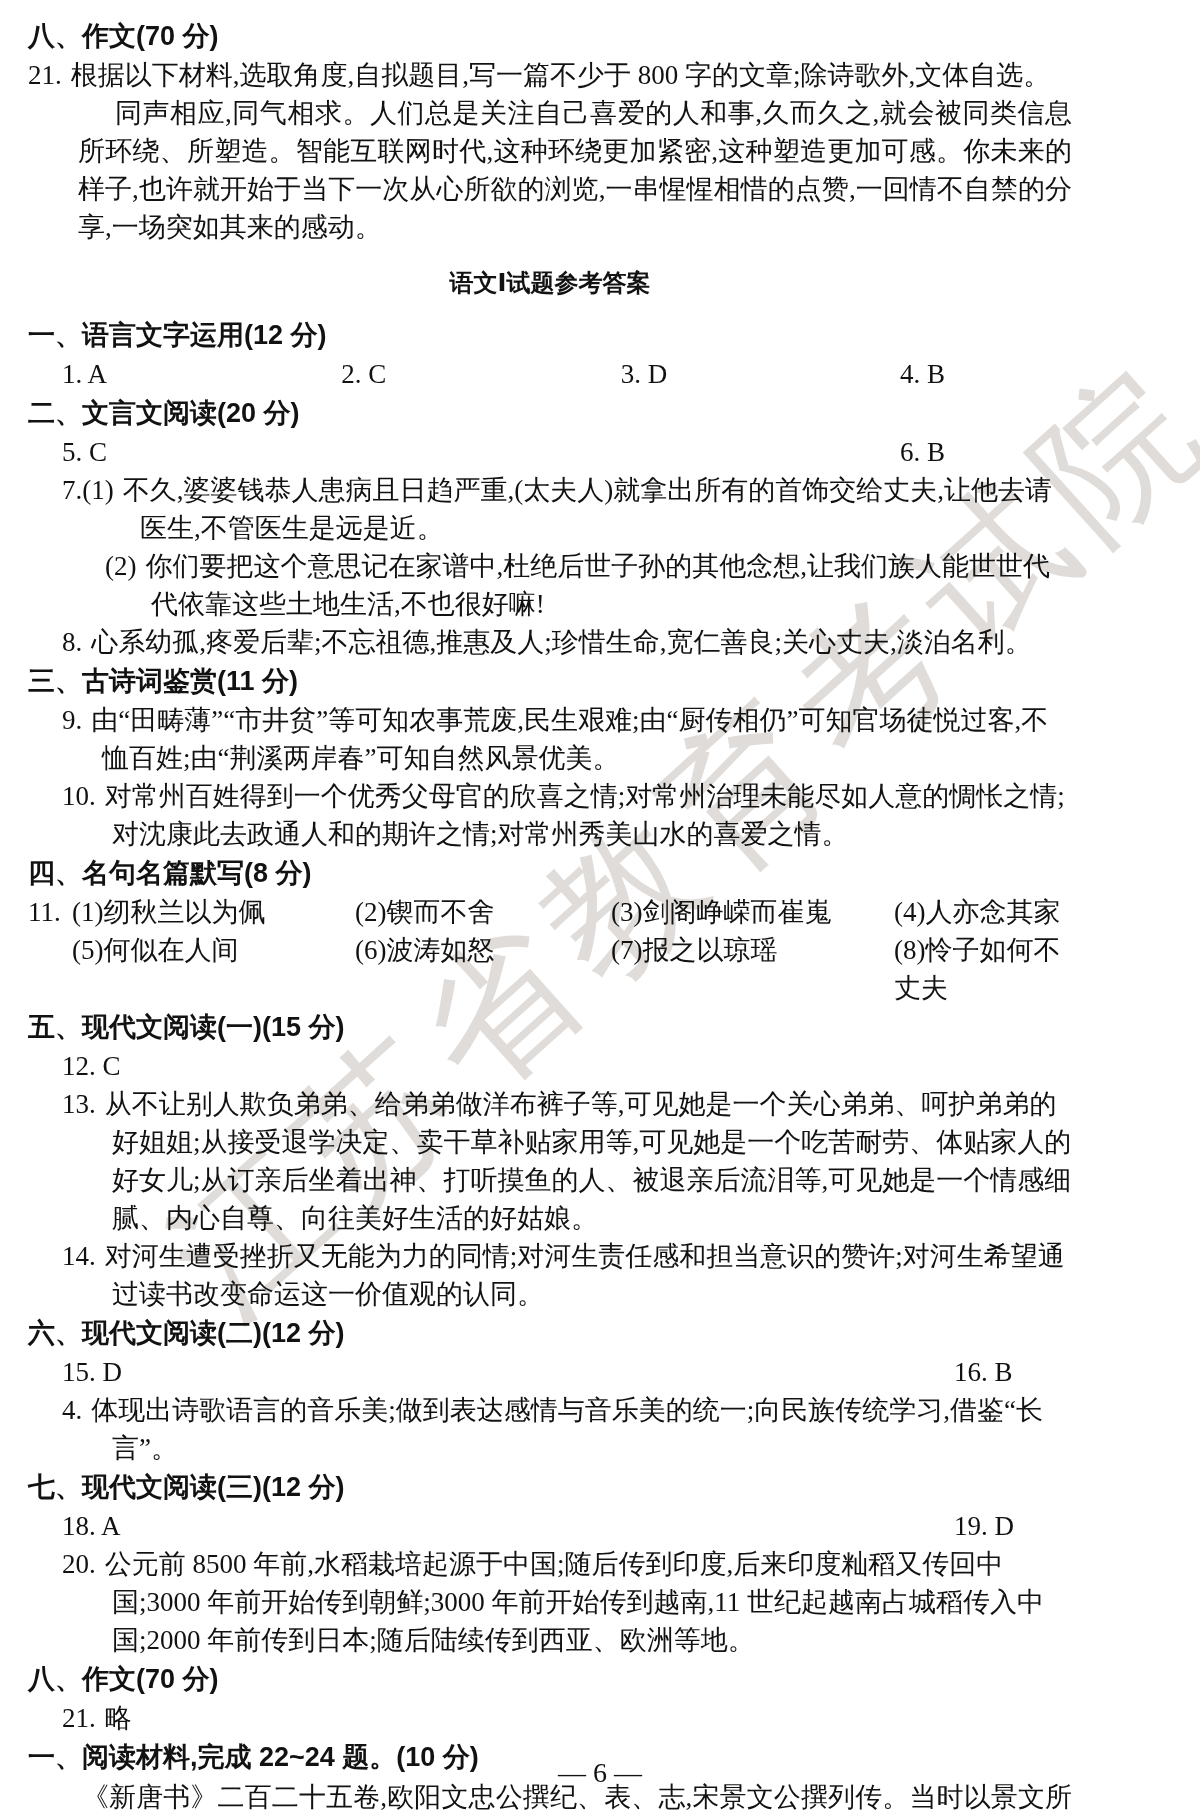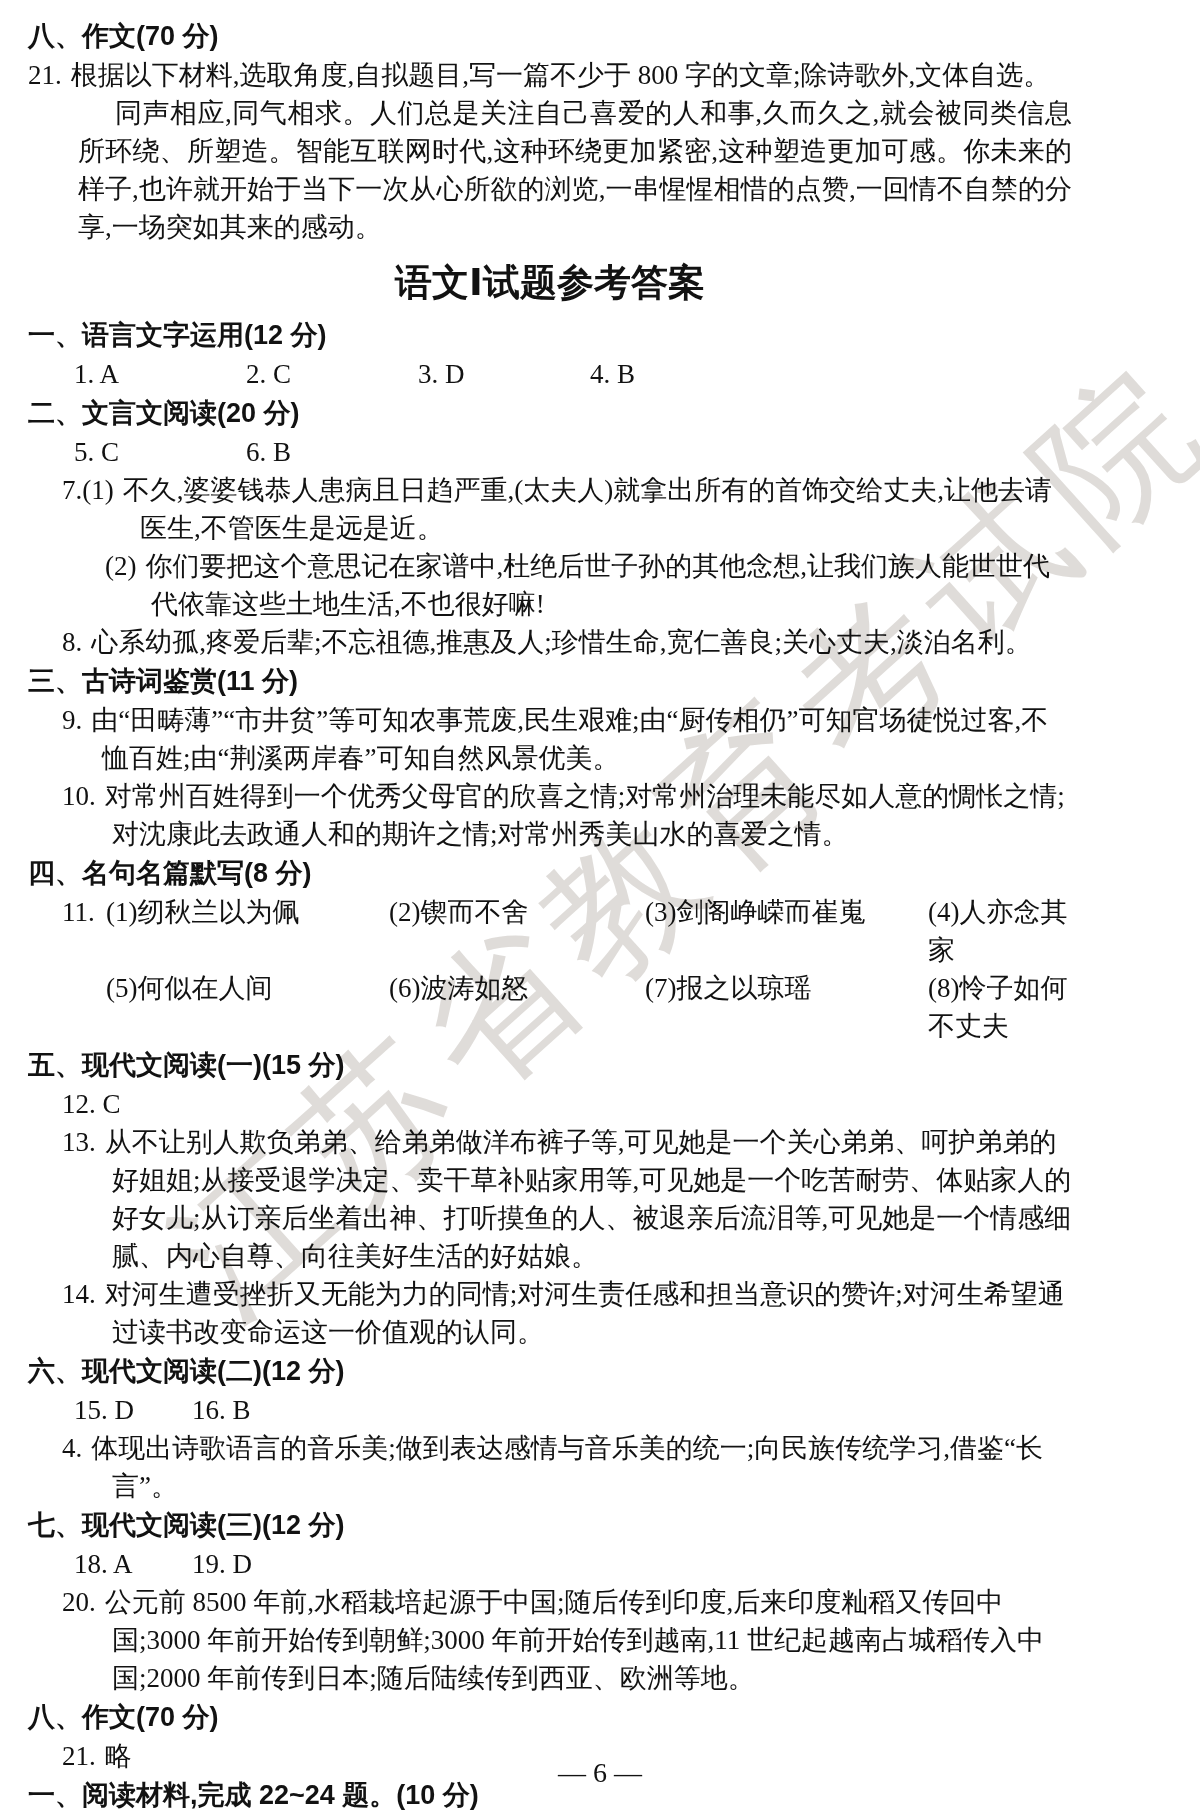--- a/index.html
+++ b/index.html
@@ -19,35 +19,35 @@
     color:rgba(150,140,128,0.30);
     font-family:"Liberation Serif","DejaVu Serif",serif;
     pointer-events:none;
   }
   .sec-heading{
     font-family:"Liberation Sans","DejaVu Sans",sans-serif;
     font-weight:700;margin:1px 0;
   }
   .paper-title{
     font-family:"Liberation Sans","DejaVu Sans",sans-serif;
-    font-weight:700;font-size:37px;text-align:center;
+    font-weight:700;font-size:24px;text-align:center;
     margin:14px 0 10px 0;line-height:46px;
   }
-  .ans-row{display:flex;margin-left:46px;}
+  .ans-row{display:flex;margin-left:34px;justify-content:space-between;}
   .ans-row .w172{width:172px;}
   .ans-row .w118{width:118px;}
   .q{margin-left:34px;}
   .hang40{padding-left:40px;text-indent:-40px;}
   .hang50{padding-left:50px;text-indent:-50px;}
   .hang78{padding-left:78px;text-indent:-78px;}
   .part2{margin-left:77px;padding-left:46px;text-indent:-46px;}
   .q21top{padding-left:36px;text-indent:-36px;}
   .lbl{margin-right:9px;}
   .material{margin-left:50px;text-indent:37px;text-align:justify;}
-  .q11-row{display:flex;margin-left:34px;}
+  .q11-row{display:flex;}
   .q11-lbl{width:44px;flex:none;}
   .q11-c1{width:283px;flex:none;}
   .q11-c2{width:256px;flex:none;}
   .q11-c3{width:283px;flex:none;}
   .passage{text-indent:54px;text-align:justify;margin-top:2px;}
   .u-seg{
     letter-spacing:0.47em;
     border-bottom:6px double #3a3a3a;
     padding-bottom:1px;
   }

